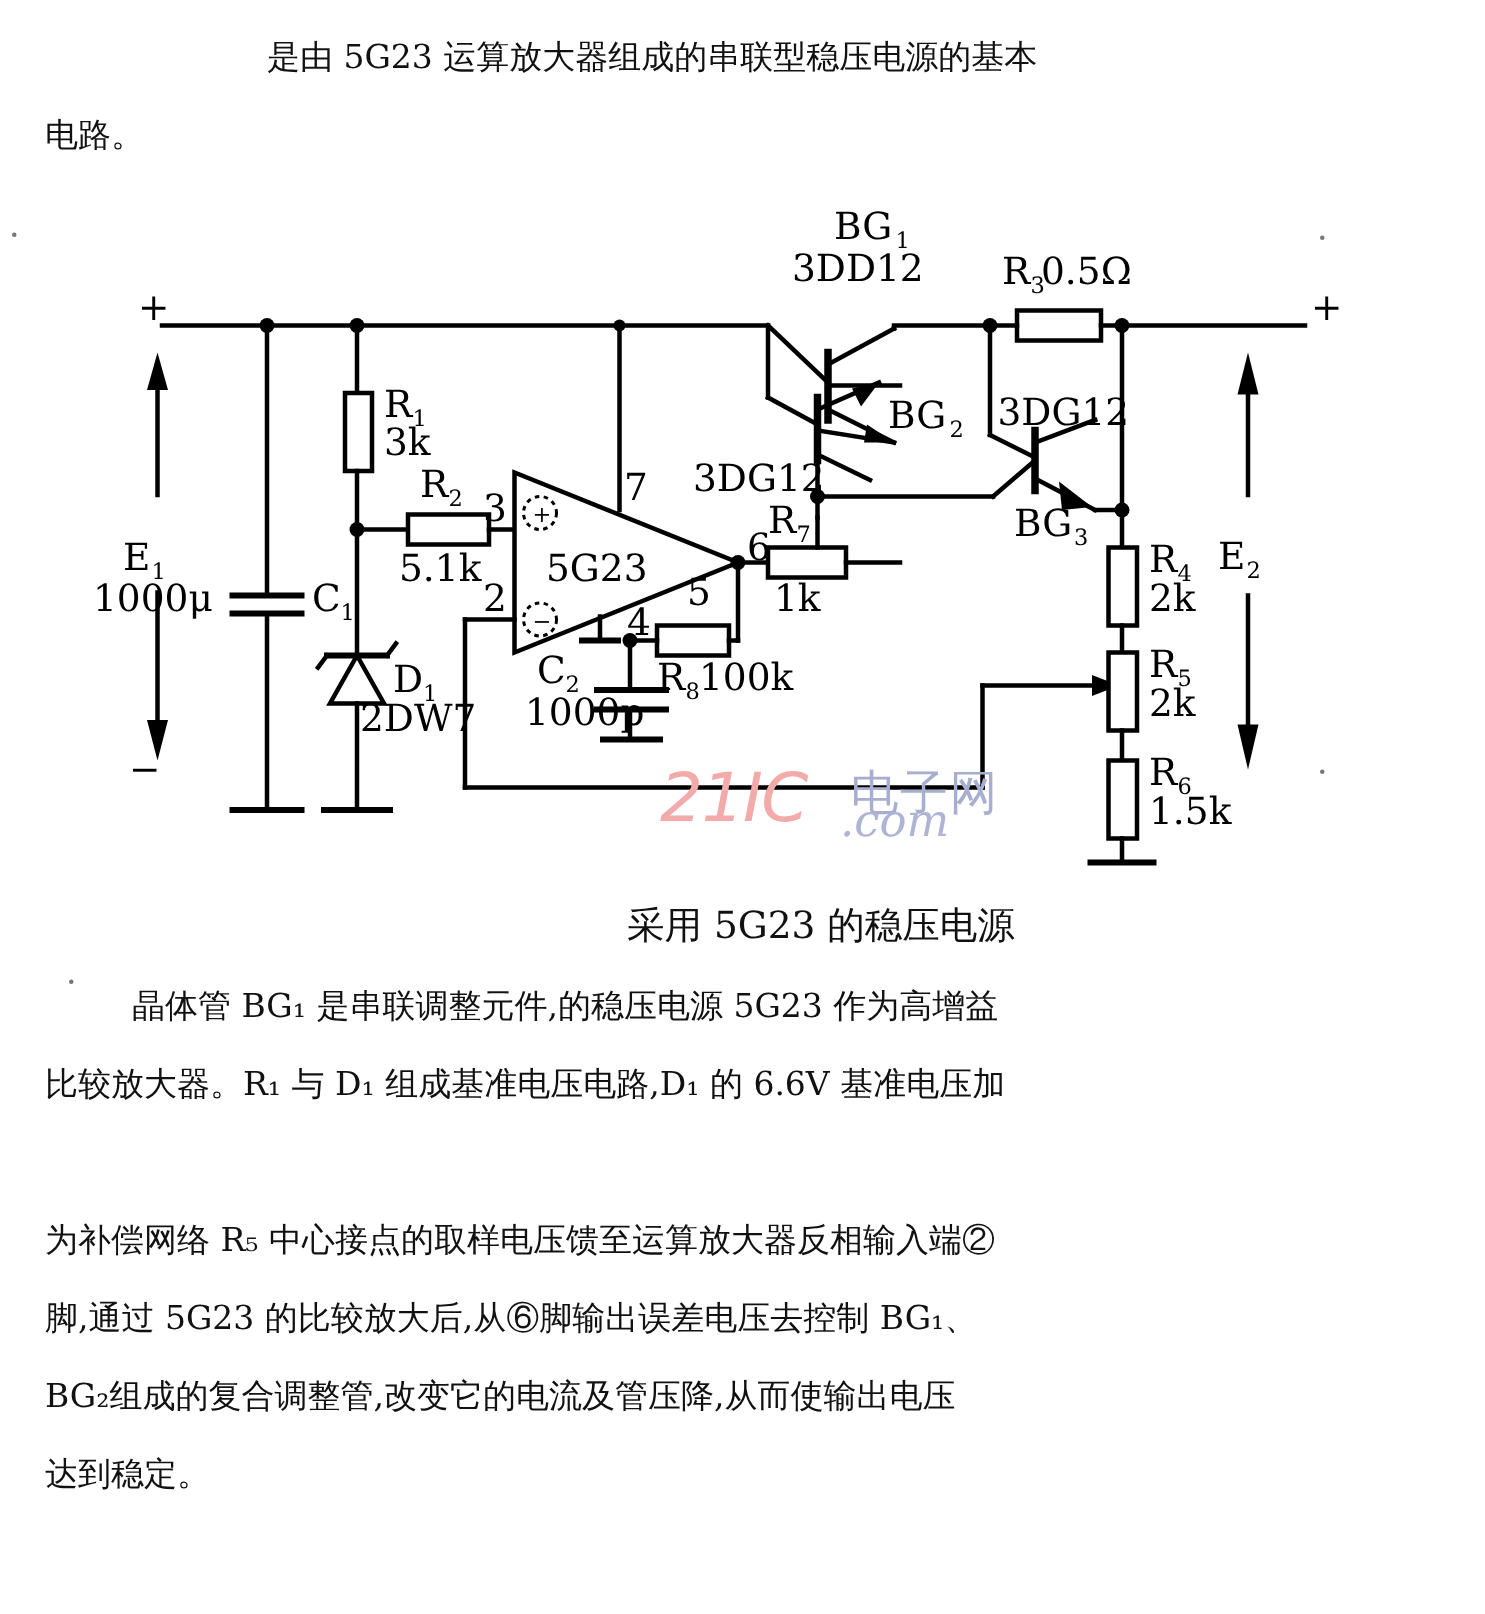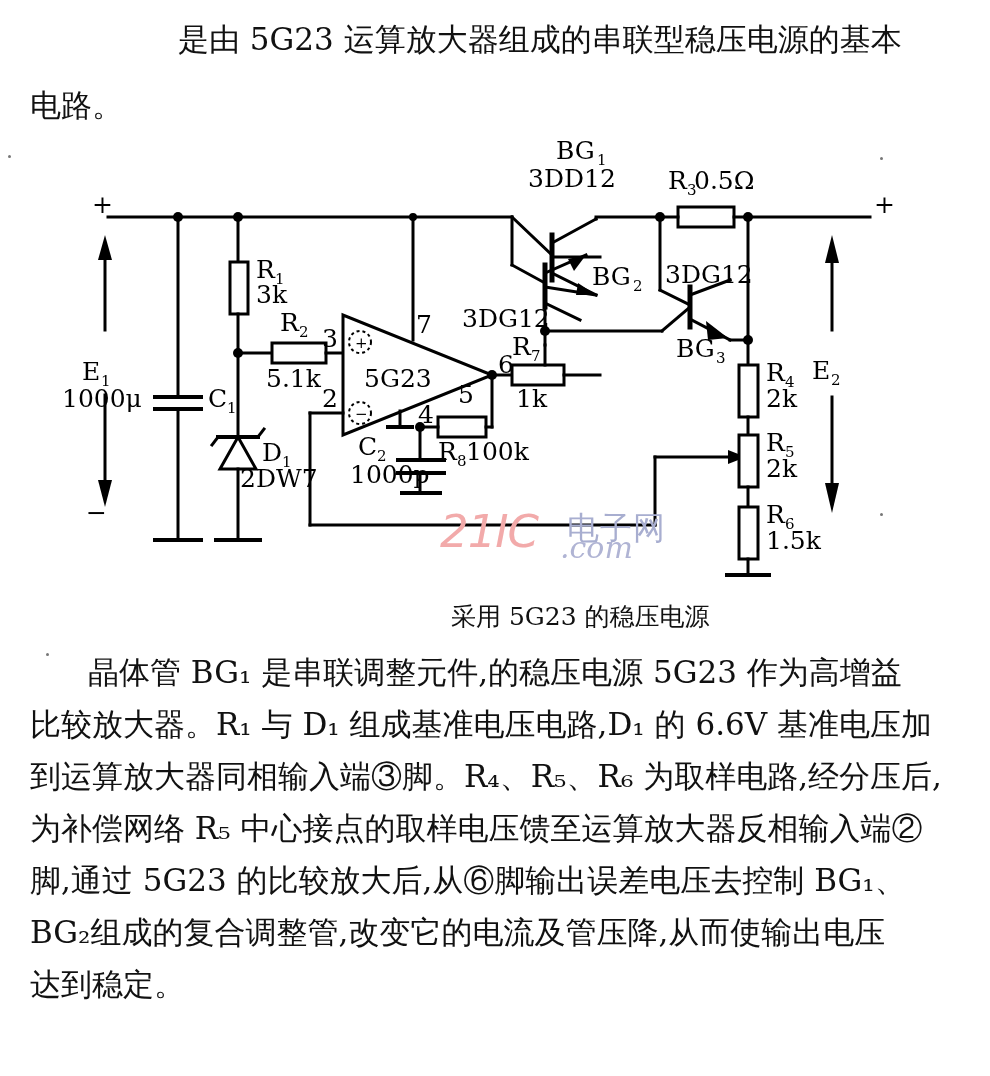--- a/index.html
+++ b/index.html
@@ -17,31 +17,30 @@
     overflow: hidden;
   }
   .page {
     position: absolute;
     inset: 0;
     width: 990px;
     height: 1076px;
   }
   .textline {
     position: absolute;
-    font-size: 31px;
+    font-size: 22px;
     line-height: 34px;
     white-space: nowrap;
     color: #111;
   }
   .caption {
     position: absolute;
     font-size: 25px;
     white-space: nowrap;
     color: #111;
-    margin-left: 33px;
   }
   
   #circuit {
     position: absolute;
     left: 0;
     top: 135px;
   }
   .wire {
     stroke: #000;
     stroke-width: 3;
@@ -105,21 +104,21 @@
     width: 3px; height: 3px;
     border-radius: 50%;
   }
 </style>
 </head>
 <body>
 
 <div class="page">
 
   <div class="textline" style="left:178px; top:22px;">是由 5G23 运算放大器组成的串联型稳压电源的基本</div>
-  <div class="textline" style="left:30px; top:88px;">电路。</div>
+  <div class="textline" style="left:30px; top:74px;">电路。</div>
 
   <div class="speck" style="left:8px; top:155px;"></div>
   <div class="speck" style="left:880px; top:157px;"></div>
   <div class="speck" style="left:46px; top:653px;"></div>
   <div class="speck" style="left:880px; top:513px;"></div>
 
   <svg id="circuit" width="990" height="450" viewBox="0 0 990 450">
 
     <line class="wire" x1="108" y1="82" x2="512" y2="82"></line>
 
@@ -317,19 +316,18 @@
   <div id="watermark">
     <div class="wm-21ic">21IC</div>
     <div class="wm-cn">电子网</div>
     <div class="wm-com">.com</div>
   </div>
 
   <div class="caption" style="left:418px; top:600px;">采用 5G23 的稳压电源</div>
 
   <div class="textline" style="left:88px; top:655px;">晶体管 BG₁ 是串联调整元件,的稳压电源 5G23 作为高增益</div>
   <div class="textline" style="left:30px; top:707px;">比较放大器。R₁ 与 D₁ 组成基准电压电路,D₁ 的 6.6V 基准电压加</div>
-  <div class="textline" style="left:30px; top:759px;">到运算放大器同相输入端③脚。R₄、R₅、R₆ 为取样电路,经分压后,</div>
   <div class="textline" style="left:30px; top:811px;">为补偿网络 R₅ 中心接点的取样电压馈至运算放大器反相输入端②</div>
   <div class="textline" style="left:30px; top:863px;">脚,通过 5G23 的比较放大后,从⑥脚输出误差电压去控制 BG₁、</div>
   <div class="textline" style="left:30px; top:915px;">BG₂组成的复合调整管,改变它的电流及管压降,从而使输出电压</div>
   <div class="textline" style="left:30px; top:967px;">达到稳定。</div>
 
 </div>
 
 </body></html>

